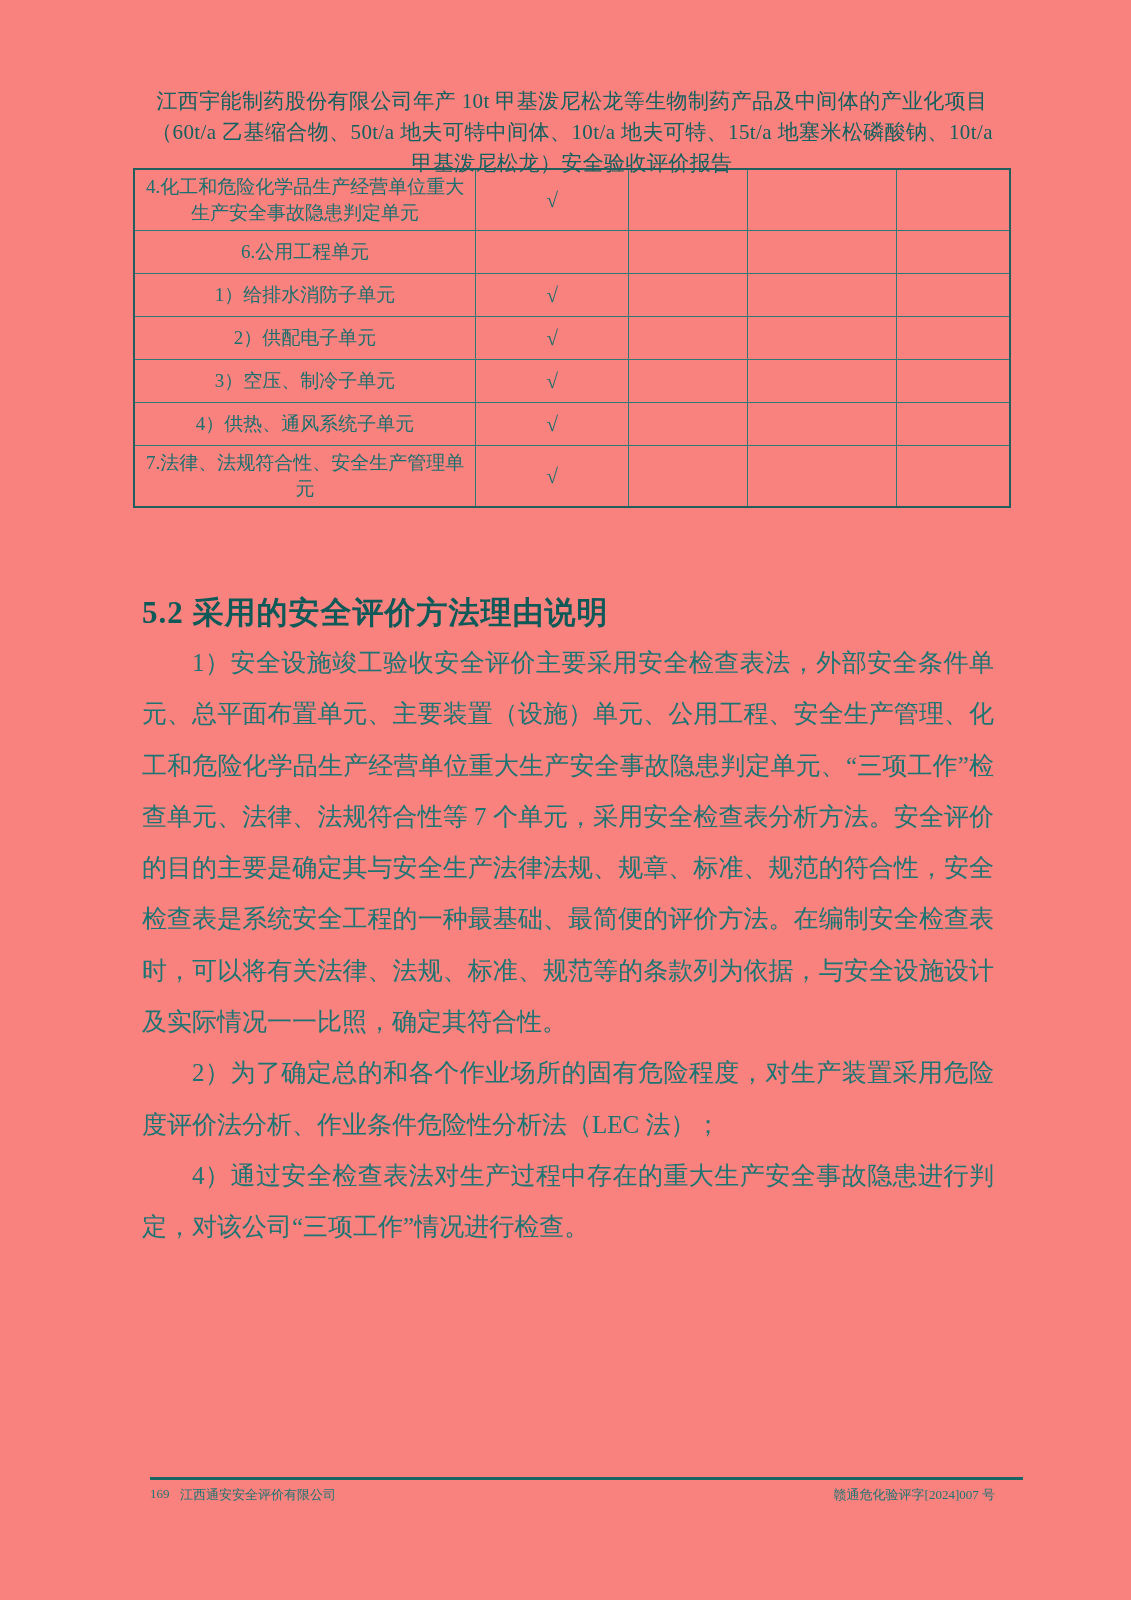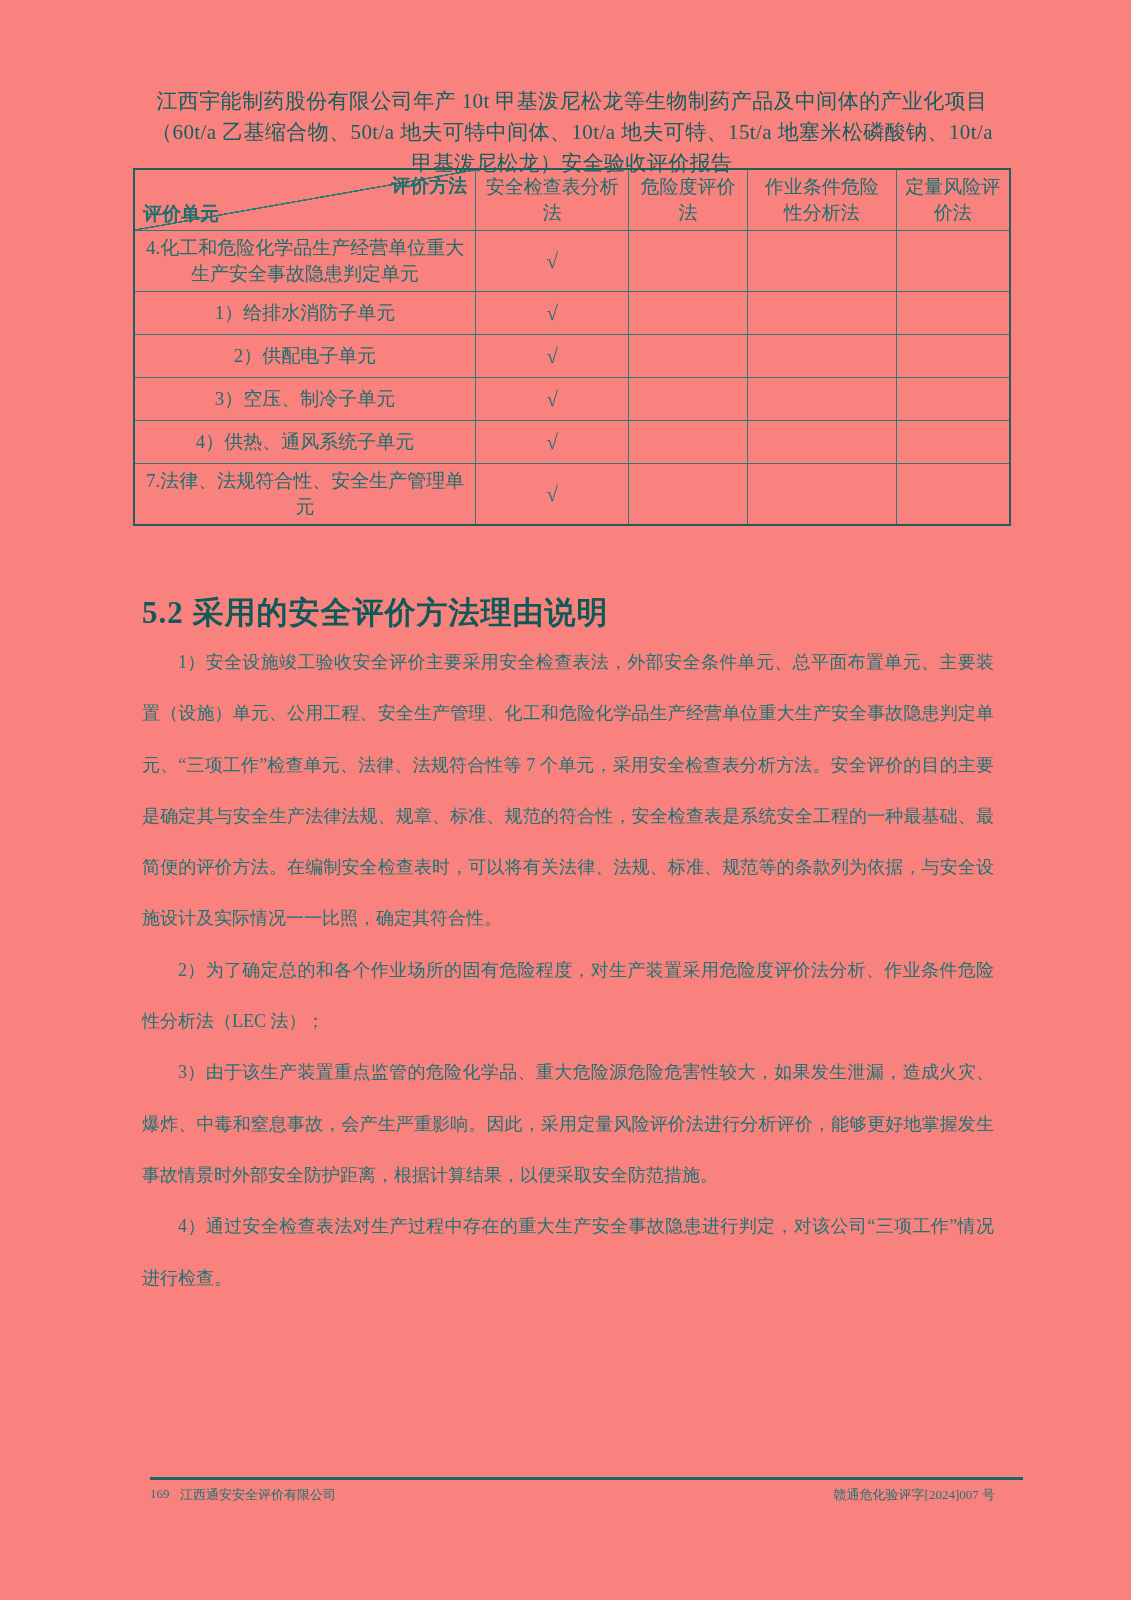--- a/index.html
+++ b/index.html
@@ -83,21 +83,21 @@
     font-weight: bold;
     color: #0f5a59;
     letter-spacing: 1px;
   }
   
   .body-text {
     position: absolute;
     top: 637px;
     left: 142px;
     width: 852px;
-    font-size: 18px;
+    font-size: 25px;
     line-height: 51.3px;
     text-align: justify;
     color: #1e7473;
   }
   .body-text p {
     text-indent: 2em;
     margin: 0;
   }
   
   .footer {
@@ -129,33 +129,30 @@
 
   <table class="eval-table">
     <colgroup>
       <col class="col-unit">
         <col class="col-m1">
         <col class="col-m2">
         <col class="col-m3">
         <col class="col-m4">
     </colgroup>
     <tbody>
-        <tr>
-      <th class="corner-cell">
-        <span class="corner-top-right">评价方法</span>
-        <span class="corner-bottom-left">评价单元</span>
-      </th>
-      <th class="method-head">安全检查表分析法</th>
-      <th class="method-head">危险度评价法</th>
-      <th class="method-head">作业条件危险性分析法</th>
-      <th class="method-head">定量风险评价法</th>
-    </tr>
     <tr class="row-double">
       <td class="row-label">4.化工和危险化学品生产经营单位重大生产安全事故隐患判定单元</td>
       <td class="check-cell">√</td>
+      <td class="check-cell"></td>
+      <td class="check-cell"></td>
+      <td class="check-cell"></td>
+    </tr>
+    <tr class="row-single">
+      <td class="row-label">6.公用工程单元</td>
+      <td class="check-cell"></td>
       <td class="check-cell"></td>
       <td class="check-cell"></td>
       <td class="check-cell"></td>
     </tr>
     <tr class="row-single">
       <td class="row-label">1）给排水消防子单元</td>
       <td class="check-cell">√</td>
       <td class="check-cell"></td>
       <td class="check-cell"></td>
       <td class="check-cell"></td>
@@ -189,21 +186,20 @@
       <td class="check-cell"></td>
     </tr>
   </tbody>
     </table>
 
   <div class="section-heading">5.2 采用的安全评价方法理由说明</div>
 
   <div class="body-text">
     <p>1）安全设施竣工验收安全评价主要采用安全检查表法，外部安全条件单元、总平面布置单元、主要装置（设施）单元、公用工程、安全生产管理、化工和危险化学品生产经营单位重大生产安全事故隐患判定单元、“三项工作”检查单元、法律、法规符合性等 7 个单元，采用安全检查表分析方法。安全评价的目的主要是确定其与安全生产法律法规、规章、标准、规范的符合性，安全检查表是系统安全工程的一种最基础、最简便的评价方法。在编制安全检查表时，可以将有关法律、法规、标准、规范等的条款列为依据，与安全设施设计及实际情况一一比照，确定其符合性。</p>
     <p>2）为了确定总的和各个作业场所的固有危险程度，对生产装置采用危险度评价法分析、作业条件危险性分析法（LEC 法）；</p>
-    <p>3）由于该生产装置重点监管的危险化学品、重大危险源危险危害性较大，如果发生泄漏，造成火灾、爆炸、中毒和窒息事故，会产生严重影响。因此，采用定量风险评价法进行分析评价，能够更好地掌握发生事故情景时外部安全防护距离，根据计算结果，以便采取安全防范措施。</p>
     <p>4）通过安全检查表法对生产过程中存在的重大生产安全事故隐患进行判定，对该公司“三项工作”情况进行检查。</p>
   </div>
 
   <div class="footer">
     <div class="footer-divider"></div>
     <div class="footer-row">
       <span>江西通安安全评价有限公司</span>
       <span class="footer-page">169</span>
       <span>赣通危化验评字[2024]007 号</span>
     </div>

